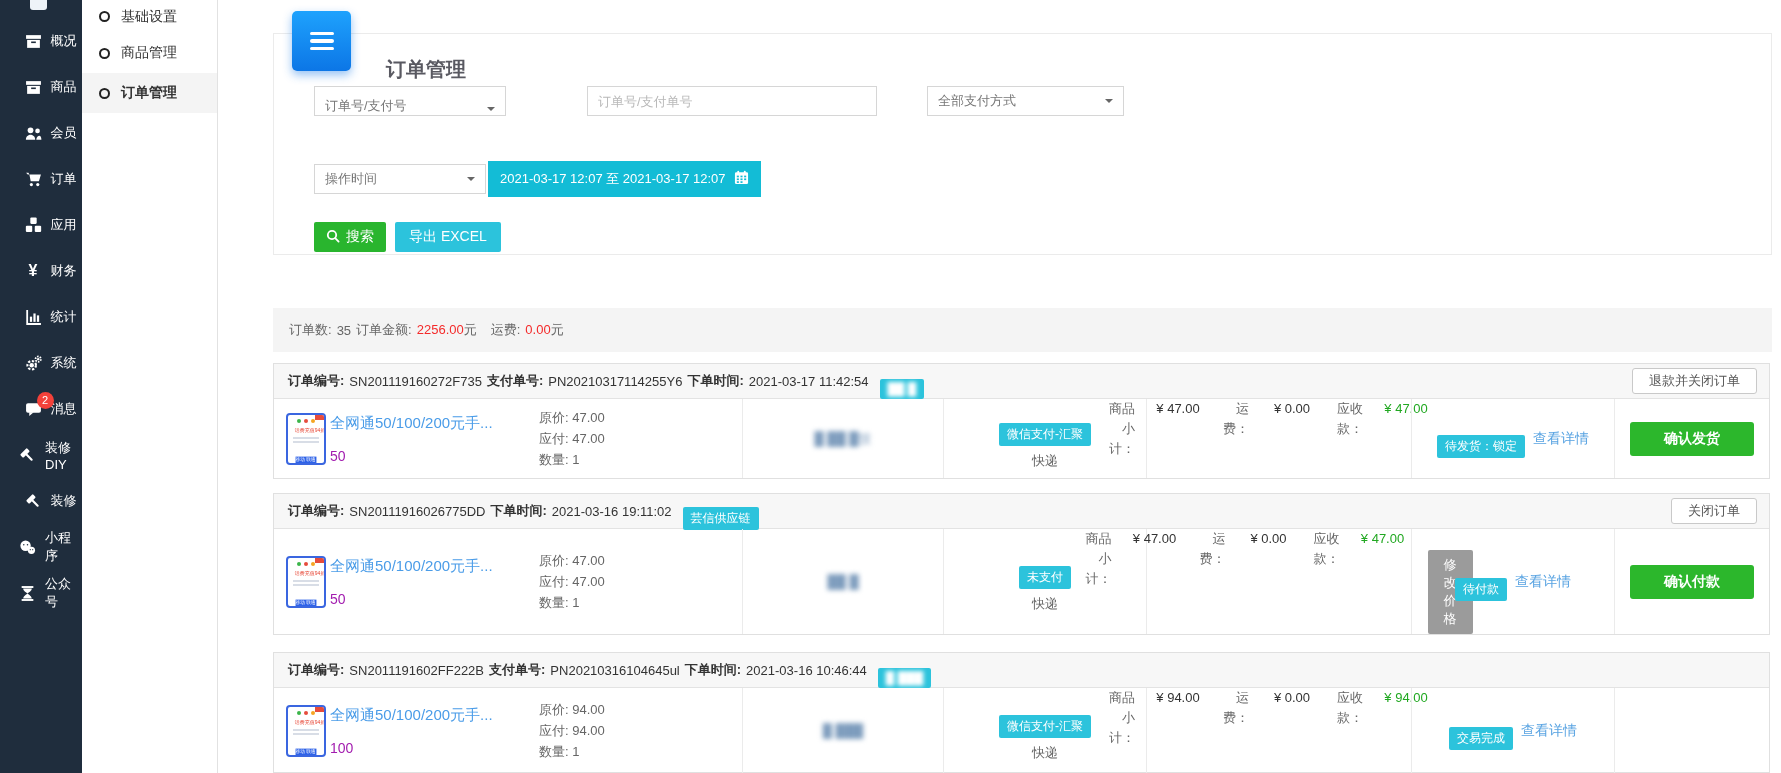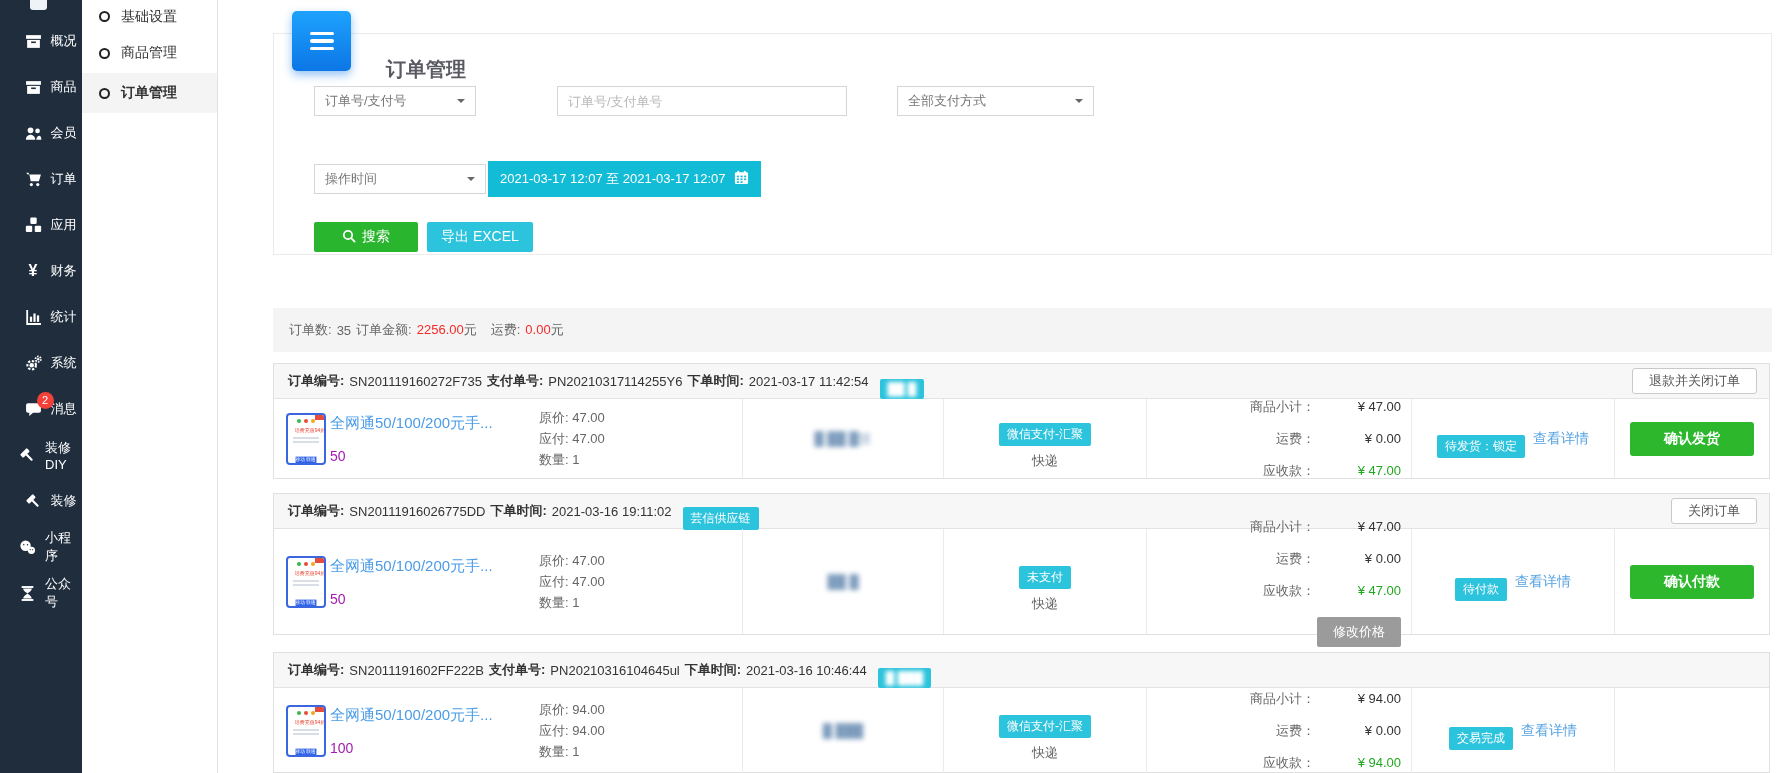--- a/index.html
+++ b/index.html
@@ -40,30 +40,30 @@
   .panel-title { position:absolute; left:112px; top:22px; font-size:20px; color:#595961; }
 
   .f-row1 { position:absolute; top:52px; left:40px; display:flex; align-items:center; }
   .f-row2 { position:absolute; top:127px; left:40px; display:flex; align-items:center; }
   .f-row3 { position:absolute; top:188px; left:40px; display:flex; align-items:center; gap:9px; }
 
   .sel { height:30px; border:1px solid #d6d6d6; background:#fff; display:flex; align-items:center;
          padding:0 10px; font-size:13px; color:#777; cursor:pointer; }
   .sel .caret { margin-left:auto; width:0; height:0; border:4px solid transparent; border-top-color:#666;
                 margin-top:4px; }
-  .sel-1 { width:162px; }
+  .sel-1 { width:192px;align-items:flex-end; }
   .sel-2 { width:197px; margin-left:50px; }
   .sel-3 { width:172px; }
   .txt-input { width:290px; height:30px; border:1px solid #d6d6d6; margin-left:81px; padding:0 10px;
                font-size:13px; color:#555; font-family:inherit; }
   .txt-input::placeholder { color:#b9b9b9; }
   .date-widget { margin-left:2px; height:36px; background:#13bcd6; color:#fff; font-size:13px;
                  display:flex; align-items:center; gap:8px; padding:0 12px; cursor:pointer; }
   .btn { border:none; cursor:pointer; font-family:inherit; }
-  .btn-search { height:30px; background:#29b52e; color:#fff; font-size:14px; padding:0 28px;
+  .btn-search { height:30px; background:#29b52e; color:#fff; font-size:14px; padding:0 12px;
                 display:flex; align-items:center; gap:6px; border-radius:2px;justify-content:space-between; }
   .btn-export { height:30px; background:#2cc3dc; color:#fff; font-size:14px; padding:0 14px; border-radius:2px; }
 
   .summary { position:absolute; left:55px; right:9px; top:308px; height:44px; background:#f4f4f4;
              display:flex; align-items:center; padding-left:16px; font-size:13px; color:#666; gap:5px; }
   .summary .red { color:#f42a2a; }
 
   
   .order-card { position:absolute; left:55px; right:11px; border:1px solid #e0e0e0; background:#fff; }
   .oc-1 { top:363px; }
@@ -103,24 +103,24 @@
   .pname { display:block; color:#4a9ce8; font-size:15px; white-space:nowrap; overflow:hidden;
            text-overflow:ellipsis; cursor:pointer; text-decoration:none; }
   .pspec { color:#a21caf; font-size:14px; margin-top:15px; }
   .pprices { font-size:13px; color:#666; line-height:21px; }
 
   .c-buyer { width:201px; align-items:center; justify-content:center; font-size:13px; }
   .c-pay { width:203px; flex-direction:column; align-items:center; justify-content:center; gap:6px; }
   .c-pay .ship { font-size:13px; color:#666; }
   .c-pay .badge-cyan { margin-left:0; }
 
-  .c-totals { width:265px; flex-direction:column; justify-content:center; padding:0 10px; gap:12px; }
+  .c-totals { width:265px; flex-direction:row; justify-content:center; padding:0 10px; gap:2px; }
   .t-row { display:flex; font-size:13px; line-height:20px; }
   .t-row .t-label { flex:1; text-align:right; color:#666; }
-  .t-row .t-val { width:86px; text-align:right; color:#333; }
+  .t-row .t-val { width:86px; text-align:center; color:#333; }
   .t-row .t-val.green { color:#21a821; }
   .btn-modify { align-self:flex-end; margin-top:4px; background:#9b9b9b; color:#fff; font-size:13px;
                 padding:6px 16px; border-radius:2px; }
 
   .c-status { width:203px; flex-direction:row; align-items:center; justify-content:center; gap:8px; }
   .c-status .badge-cyan { margin-left:0; }
   .link { color:#58a3e2; font-size:14px; cursor:pointer; text-decoration:none; }
 
   .c-action { flex:1; align-items:center; justify-content:center; }
   .btn-confirm { width:124px; height:34px; background:#2cb72c; color:#fff; font-size:14px;

